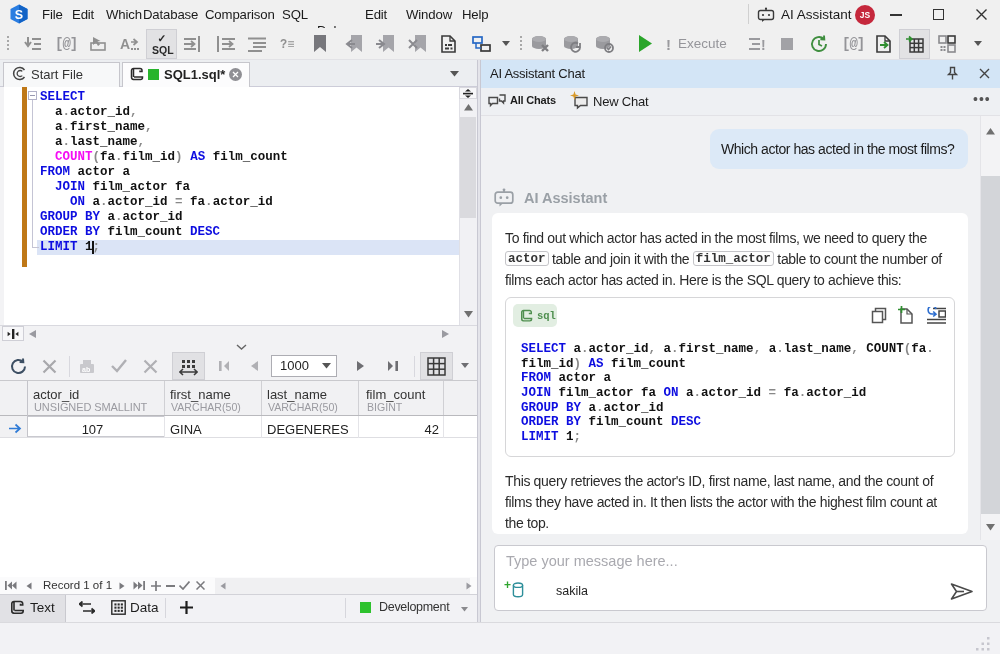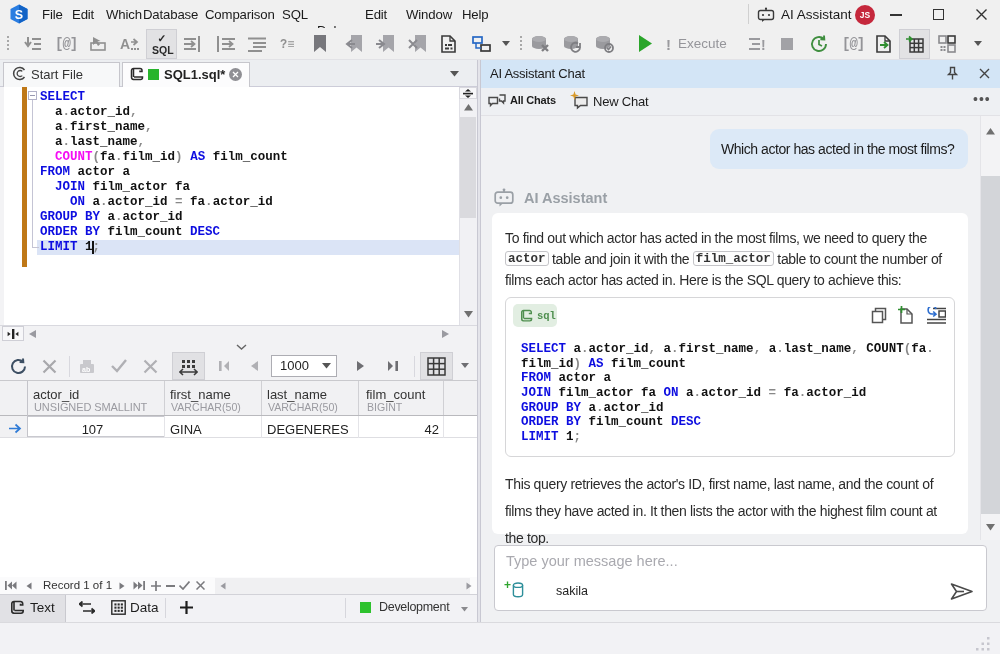--- a/index.html
+++ b/index.html
@@ -676,21 +676,21 @@
     </svg>
   </div>
 <div id="chatcode" class="abs mono" style="left:521px;top:342px;font-size:12.5px;font-weight:bold;line-height:14.65px;color:#111;white-space:pre;"><span class="kw">SELECT</span> a<span class="gy">.</span>actor_id<span class="gy">,</span> a<span class="gy">.</span>first_name<span class="gy">,</span> a<span class="gy">.</span>last_name<span class="gy">,</span> COUNT<span class="gy">(</span>fa<span class="gy">.</span>
 film_id<span class="gy">)</span> <span class="kw">AS</span> film_count
 <span class="kw">FROM</span> actor a
 <span class="kw">JOIN</span> film_actor fa <span class="kw">ON</span> a<span class="gy">.</span>actor_id <span class="gy">=</span> fa<span class="gy">.</span>actor_id
 <span class="kw">GROUP BY</span> a<span class="gy">.</span>actor_id
 <span class="kw">ORDER BY</span> film_count <span class="kw">DESC</span>
 <span class="kw">LIMIT</span> 1<span class="gy">;</span></div>
 
-<div id="para2" class="abs" style="left:505px;top:471px;width:450px;font-size:14px;color:#2b2b2b;line-height:27px;letter-spacing:-0.35px;">This query retrieves the actor's ID, first name, last name, and the count of<br>films they have acted in. It then lists the actor with the highest film count at<br>the top.</div>
+<div id="para2" class="abs" style="left:505px;top:471px;width:450px;font-size:14px;color:#2b2b2b;line-height:21px;letter-spacing:-0.35px;">This query retrieves the actor's ID, first name, last name, and the count of<br>films they have acted in. It then lists the actor with the highest film count at<br>the top.</div>
 
 <div class="abs" style="left:980px;top:116px;width:20px;height:424px;background:#f3f3f5;border-left:1px solid #e4e4e8;"></div>
 <div class="abs" style="left:986px;top:128px;">
     <svg width="9" height="7" viewBox="0 0 9 7">
       <polygon points="4.5,0 9,6.5 0,6.5" fill="#707070"></polygon>
     </svg>
   </div>
 <div class="abs" style="left:981px;top:176px;width:19px;height:338px;background:#d3d5d9;"></div>
 <div class="abs" style="left:986px;top:524px;">
     <svg width="9" height="7" viewBox="0 0 9 7">

